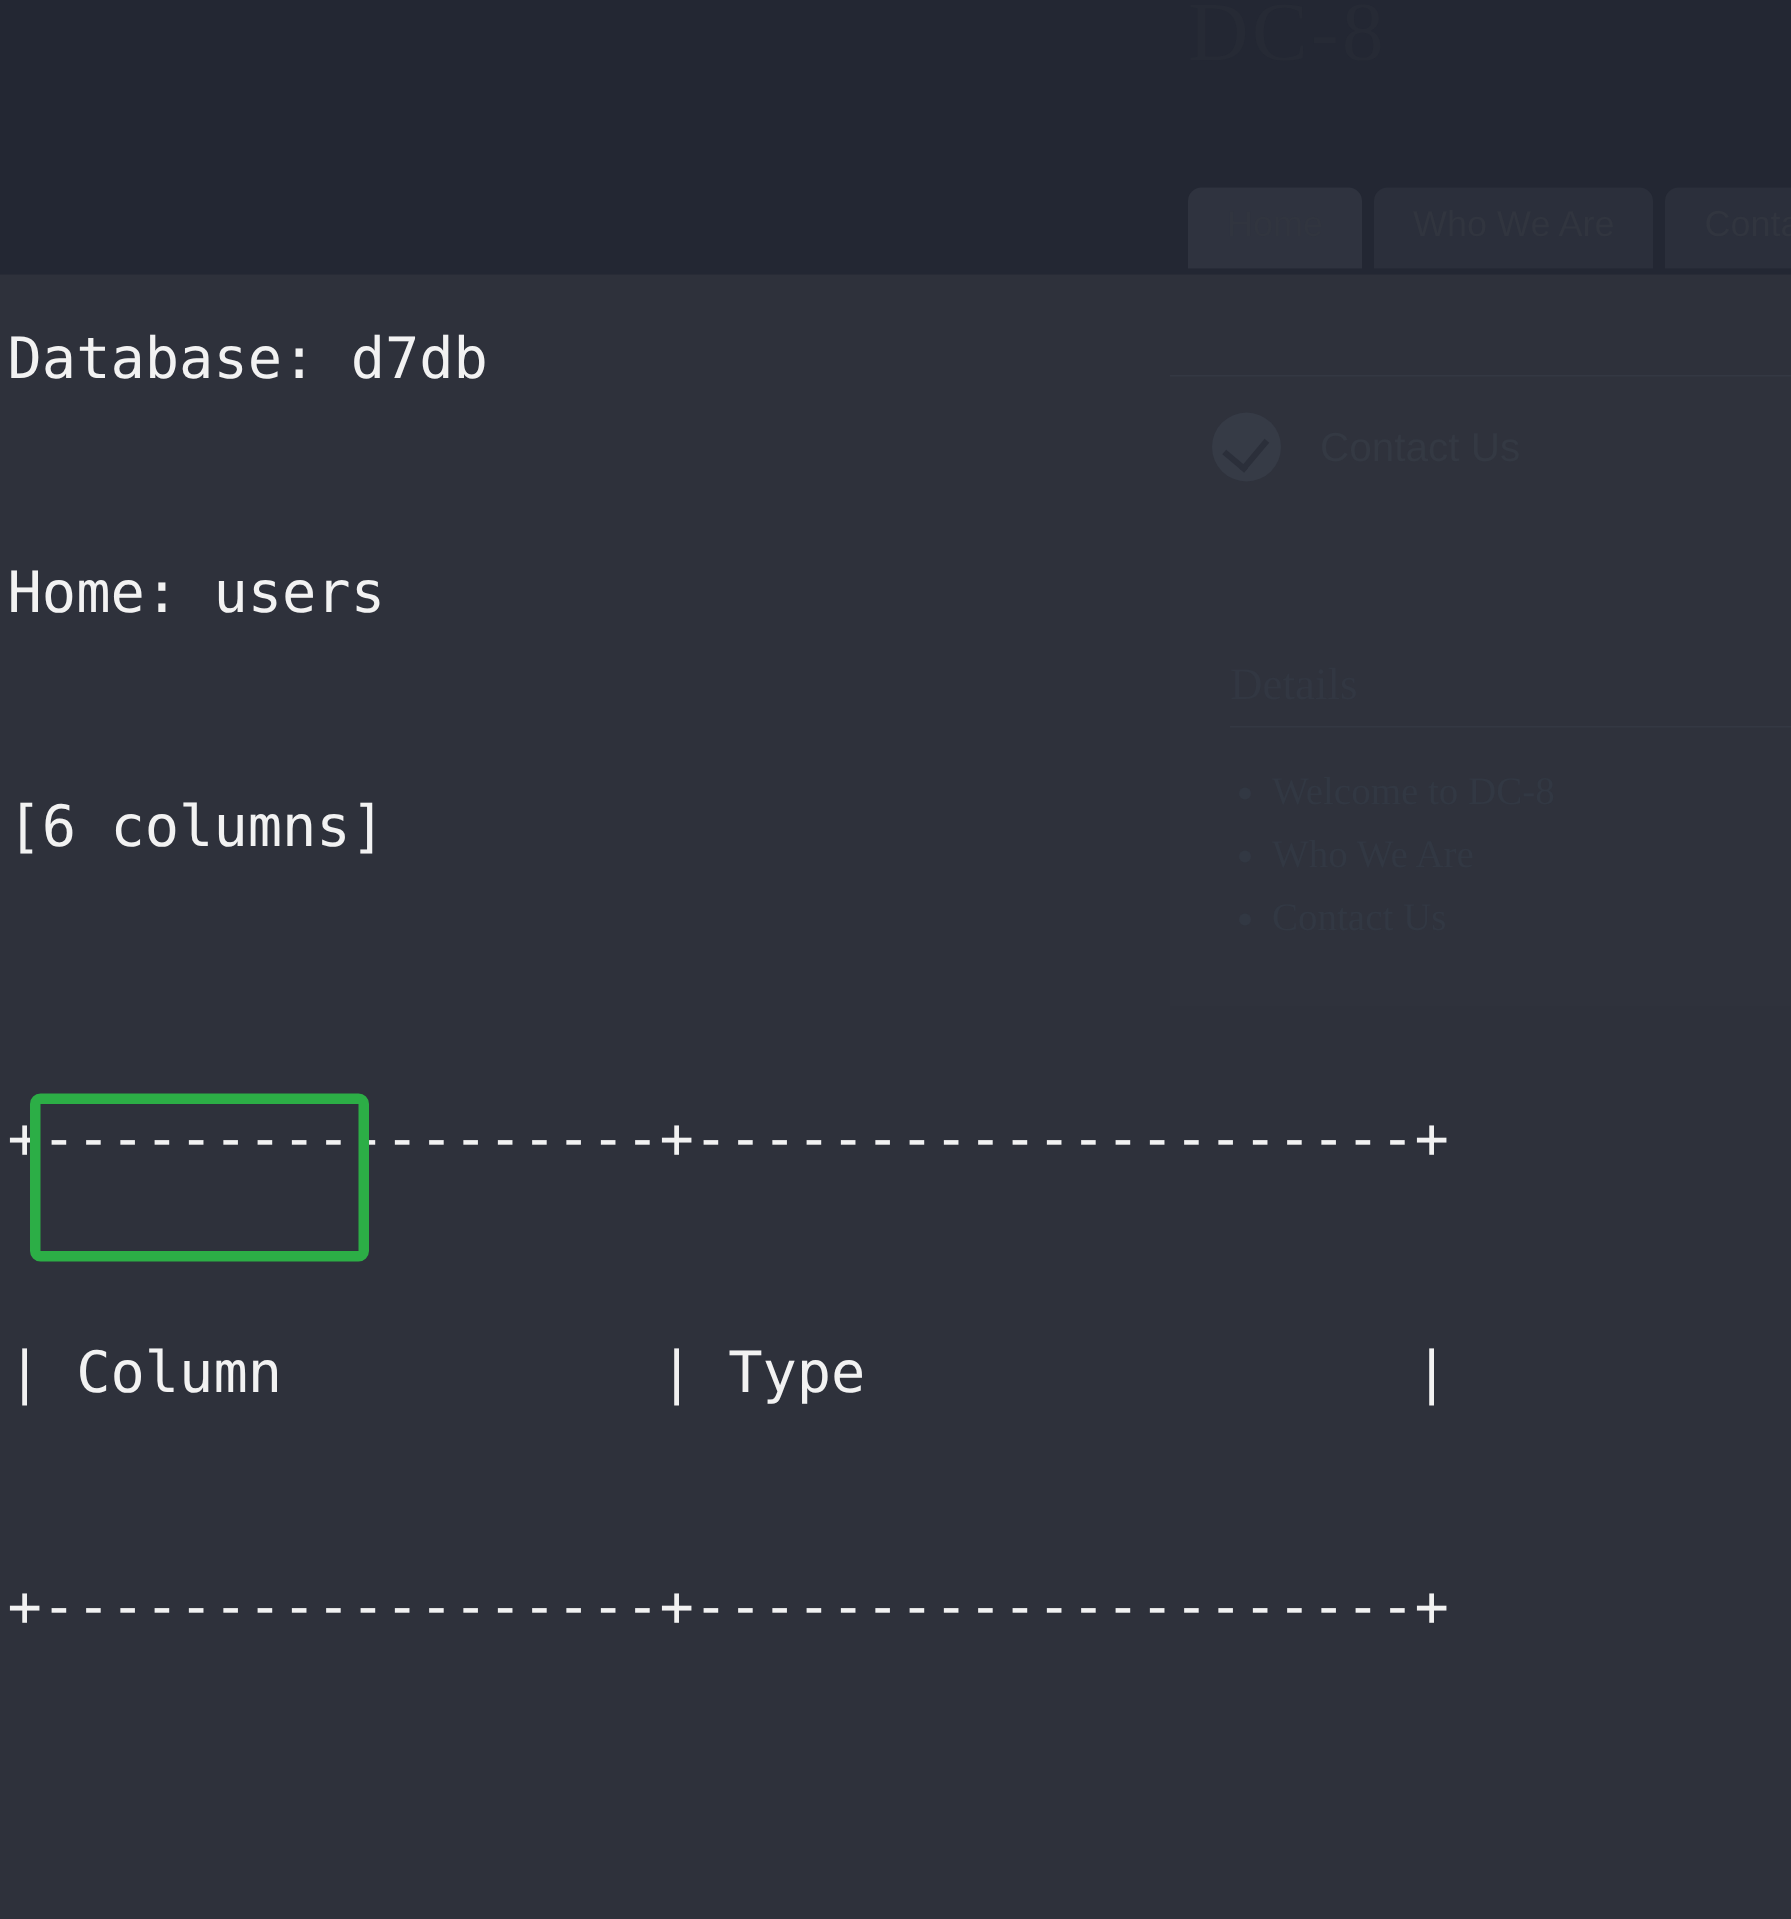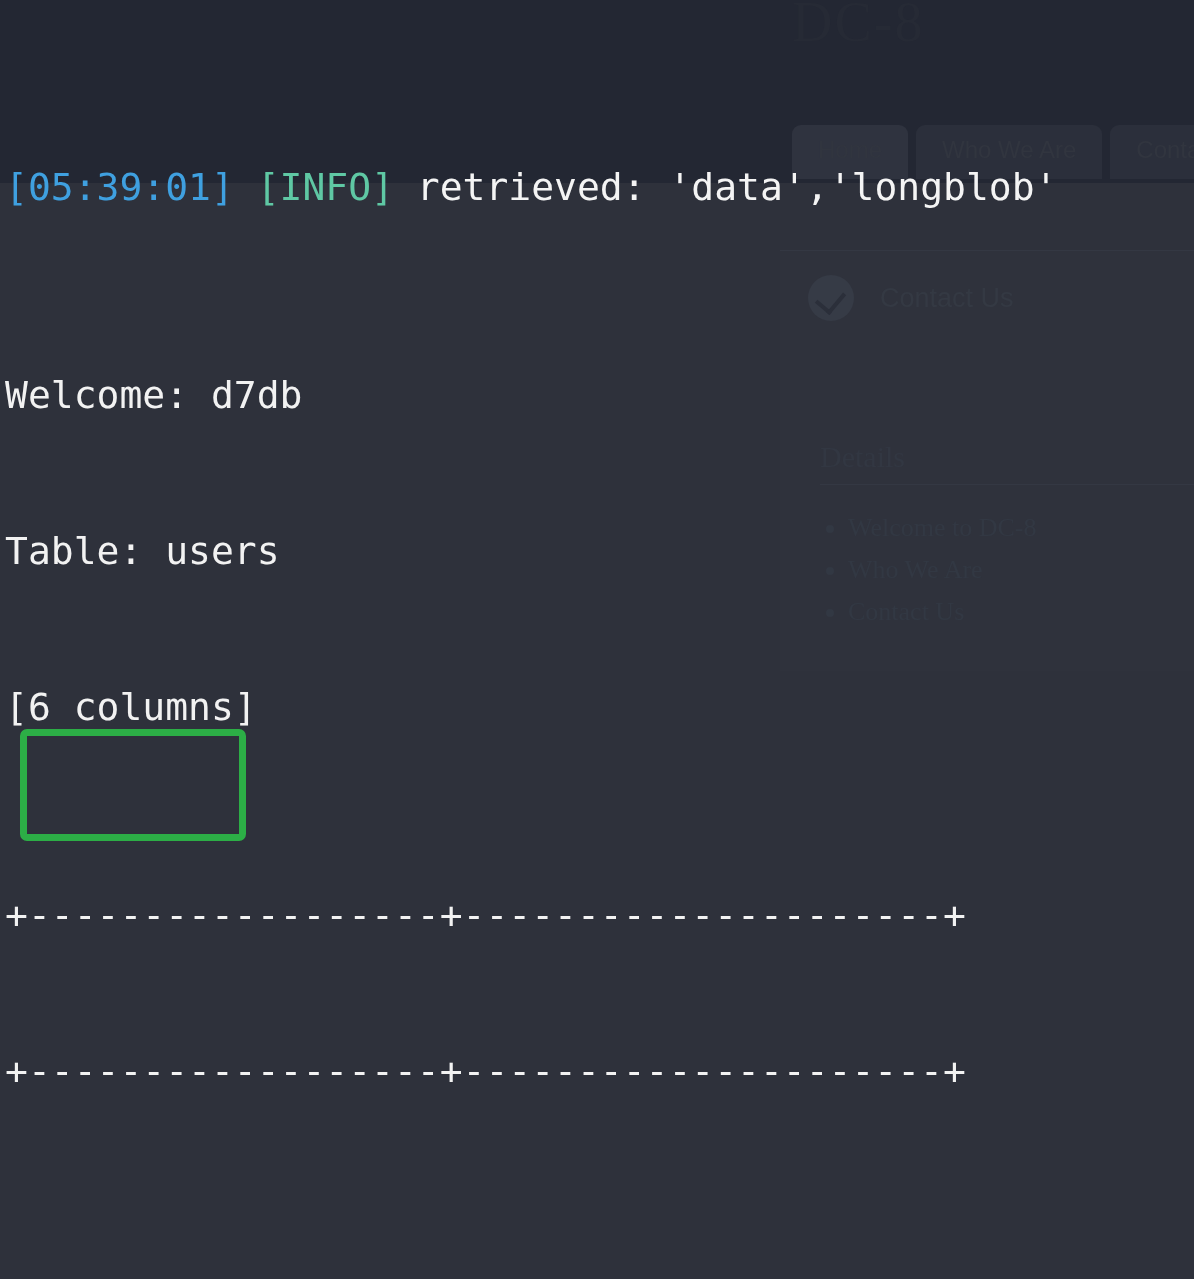--- a/index.html
+++ b/index.html
@@ -172,27 +172,27 @@
     <ul>
       <li>Welcome to DC-8</li>
       <li>Who We Are</li>
       <li>Contact Us</li>
     </ul>
   </div>
 </div>
 
 <div id="terminal">
 
-  <div class="line"><span class="t-time">[05:39:01]</span><span class="t-white"> </span><span class="t-info">[INFO]</span><span class="t-white"> retrieved: 'data','longblob'</span></div>
-
-  <div class="line">Welcome: d7db</div>
-  <div class="line">Table: users</div>
+
+  <div class="line">Database: d7db</div>
+  <div class="line">Home: users</div>
   <div class="line">[6 columns]</div>
 
   <div class="line">+------------------+---------------------+</div>
+  <div class="line">| Column           | Type                |</div>
   <div class="line">+------------------+---------------------+</div>
 
   
   
   
   
   
   
   
   

